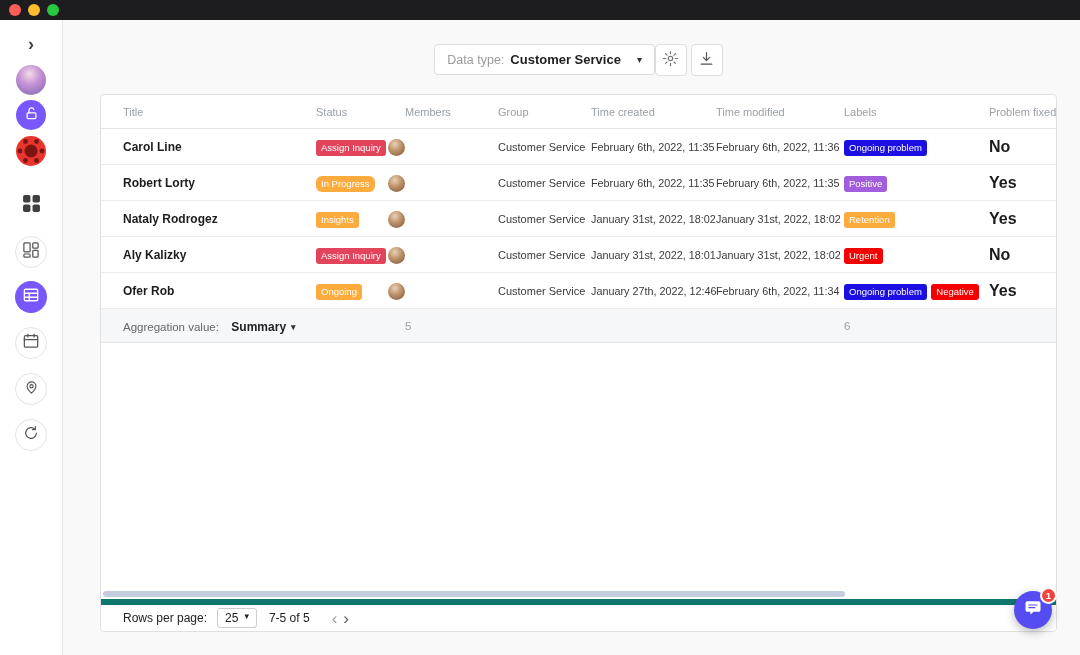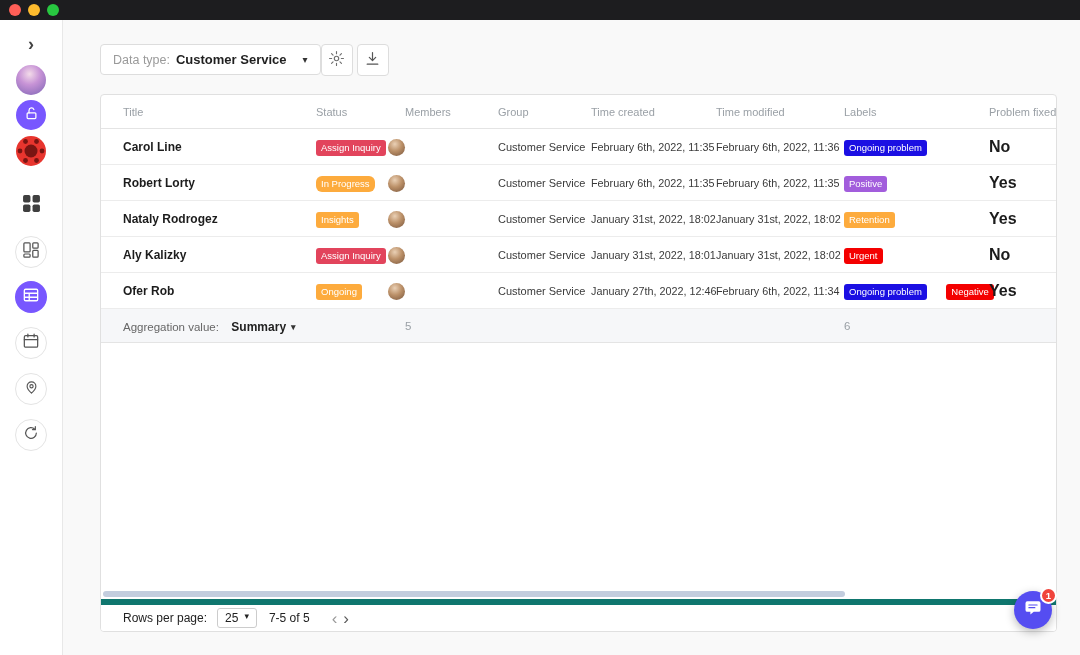--- a/index.html
+++ b/index.html
@@ -23,21 +23,21 @@
   .sb-apps{margin-top:25px;width:22px;height:22px}
   .sb-circle{width:32px;height:32px;border-radius:50%;border:1px solid #e4e4e4;background:#fff}
   .sb-dashboard{margin-top:20px}
   .sb-table{margin-top:13px;border:none}
   .sb-calendar{margin-top:14px}
   .sb-pin{margin-top:14px}
   .sb-sync{margin-top:14px}
 
   
   .content{flex:1;padding:24px 23px 0 37px;display:flex;flex-direction:column}
-  .toolbar{display:flex;justify-content:flex-start;align-items:flex-start}
+  .toolbar{display:flex;justify-content:center;align-items:flex-start}
   .dt-select{display:flex;align-items:center;background:#fff;border:1px solid #ddd;border-radius:4px;height:31px;padding:0 12px;cursor:pointer}
   .dt-label{color:#9a9a9a;font-size:12.5px}
   .dt-value{color:#1f1f1f;font-size:13px;font-weight:700;margin-left:6px}
   .dt-caret{color:#333;font-size:10px;margin-left:16px}
   .tb-buttons{display:flex;gap:4px}
   .icon-btn{width:32px;height:32px;background:#fff;border:1px solid #ddd;border-radius:4px;display:flex;align-items:center;justify-content:center;cursor:pointer}
 
   
   .card{margin-top:18px;background:#fff;border:1px solid #e0e0e0;border-radius:4px;height:538px;display:flex;flex-direction:column;position:relative;overflow:hidden}
   .thead{display:flex;align-items:center;height:34px;border-bottom:1px solid #e4e4e4;padding-left:22px;color:#9aa0a6;font-size:11px;flex-shrink:0}
@@ -49,21 +49,21 @@
   .c-group{width:93px}
   .c-created{width:125px}
   .c-modified{width:128px}
   .c-labels{width:137px;overflow:visible}
   .c-fixed{flex:1;padding-left:8px}
   .cell-title{font-size:12px;font-weight:700;color:#1c1c1c}
   .cell-text{font-size:11px;color:#3a3a3a}
   .c-created.cell-text,.c-modified.cell-text{font-size:10.8px}
   .cell-fixed{font-size:16px;font-weight:700;color:#1c1c1c}
   .badge{display:inline-block;color:#fff;font-size:9.5px;padding:3px 5px;border-radius:3px;line-height:1}
-  .badge + .badge{margin-left:15px}
+  .badge + .badge{margin-left:0}
   .member-avatar{display:inline-block;width:17px;height:17px;border-radius:50%;margin-left:-17px;vertical-align:middle;background:radial-gradient(circle at 40% 30%,#ead0b5 0%,#bb9068 45%,#77543b 100%)}
 
   .agg{background:#f6f7f9;height:34px;border-bottom:1px solid #e4e4e4}
   .agg-label{font-size:11.5px;color:#676767}
   .agg-select{display:inline-flex;align-items:center;margin-left:8px;font-size:12px;font-weight:700;color:#222;cursor:pointer}
   .agg-caret{font-size:9px;margin-left:5px;color:#333}
   .agg-num{font-size:11.5px;color:#9aa0a6}
 
   .spacer{flex:1;background:#fff}
   .hscroll{position:absolute;left:2px;bottom:34px;height:6px;width:calc(100% - 4px)}

